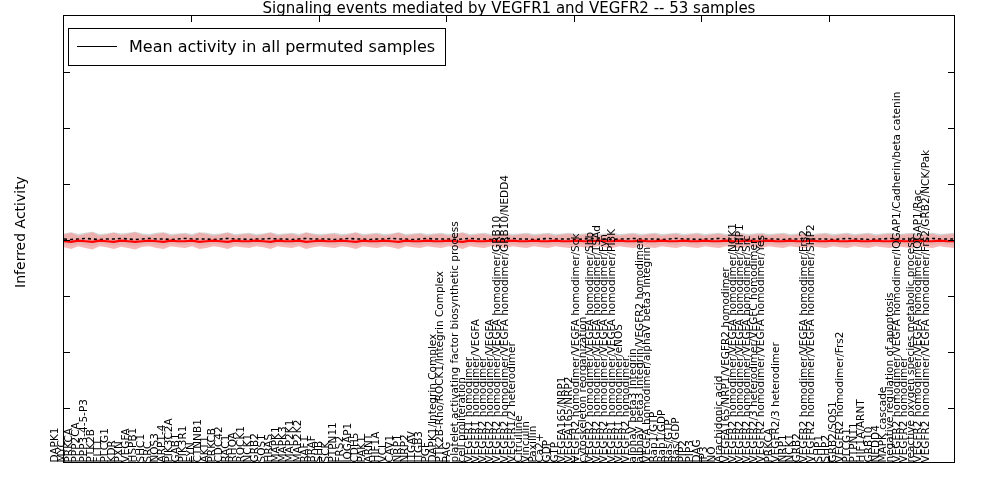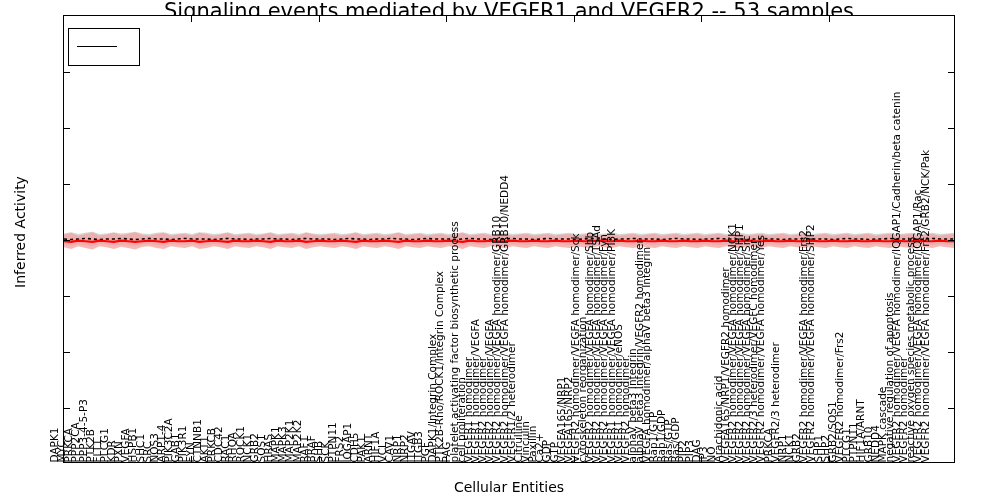--- a/index.html
+++ b/index.html
@@ -2,21 +2,21 @@
 <html><head>
 <meta charset="utf-8">
 <style>
   html,body{margin:0;padding:0;background:#ffffff;}
   body{width:1000px;height:500px;overflow:hidden;
        font-family:"DejaVu Sans","Liberation Sans",sans-serif;}
   #fig{position:relative;width:1000px;height:500px;background:#fff;}
 
   
   #title{position:absolute;left:63px;top:-1px;width:892px;text-align:center;
-         font-size:21px;color:#000;white-space:nowrap;}
+         font-size:15px;color:#000;white-space:nowrap;}
 
   
   #plot{position:absolute;left:63px;top:15px;width:892px;height:448px;
         border:1.3px solid #000;box-sizing:border-box;overflow:hidden;background:#fff;}
   .ytickmark{position:absolute;left:0;width:6px;height:0;border-top:1.3px solid #000;}
   .ytickmark.r{left:auto;right:0;}
 
   .xtickmark{position:absolute;top:0;height:6px;width:0;border-left:1.3px solid #000;}
   .xtickmark.b{top:auto;bottom:0;}
 
@@ -82,21 +82,20 @@
       <div class="xtickmark" style="left: 509.714px;"></div>
       <div class="xtickmark b" style="left: 509.714px;"></div>
       <div class="xtickmark" style="left: 637.143px;"></div>
       <div class="xtickmark b" style="left: 637.143px;"></div>
       <div class="xtickmark" style="left: 764.571px;"></div>
       <div class="xtickmark b" style="left: 764.571px;"></div>
     </div>
 
   <div id="yticks"></div>
   <div id="ylabel">Inferred Activity</div>
-  <div id="xlabel">Cellular Entities</div>
 
   <div id="xlabels">
       <div class="xcat" style="left: -4px;">DAPK1</div>
       <div class="xcat" style="left: 3.136px;">MYC</div>
       <div class="xcat" style="left: 10.272px;">PRKCA</div>
       <div class="xcat" style="left: 17.408px;">PPP2CA</div>
       <div class="xcat" style="left: 24.544px;">PPP3-4-5-P3</div>
       <div class="xcat" style="left: 31.68px;">PTK2B</div>
       <div class="xcat" style="left: 38.816px;">FLT1</div>
       <div class="xcat" style="left: 45.952px;">PLCG1</div>
@@ -213,16 +212,17 @@
       <div class="xcat" style="left: 838.048px;">VEGFR2 homodimer/VEGFA homodimer/IQGAP1/Cadherin/beta catenin</div>
       <div class="xcat" style="left: 845.184px;">VEGFR2 homodimer</div>
       <div class="xcat" style="left: 852.32px;">reactive oxygen species metabolic process</div>
       <div class="xcat" style="left: 859.456px;">VEGFR2 homodimer/VEGFA homodimer/IQGAP1/Rac</div>
       <div class="xcat" style="left: 866.592px;">VEGFR2 homodimer/VEGFA homodimer/Frs2/GRB2/NCK/Pak</div>
     </div>
 
   <div id="legend">
     <div class="leg-row">
       <span class="leg-line"></span>
+      <span class="leg-txt">Mean activity in all permuted samples</span>
     </div>
   </div>
 
 </div>
 
 </body></html>

